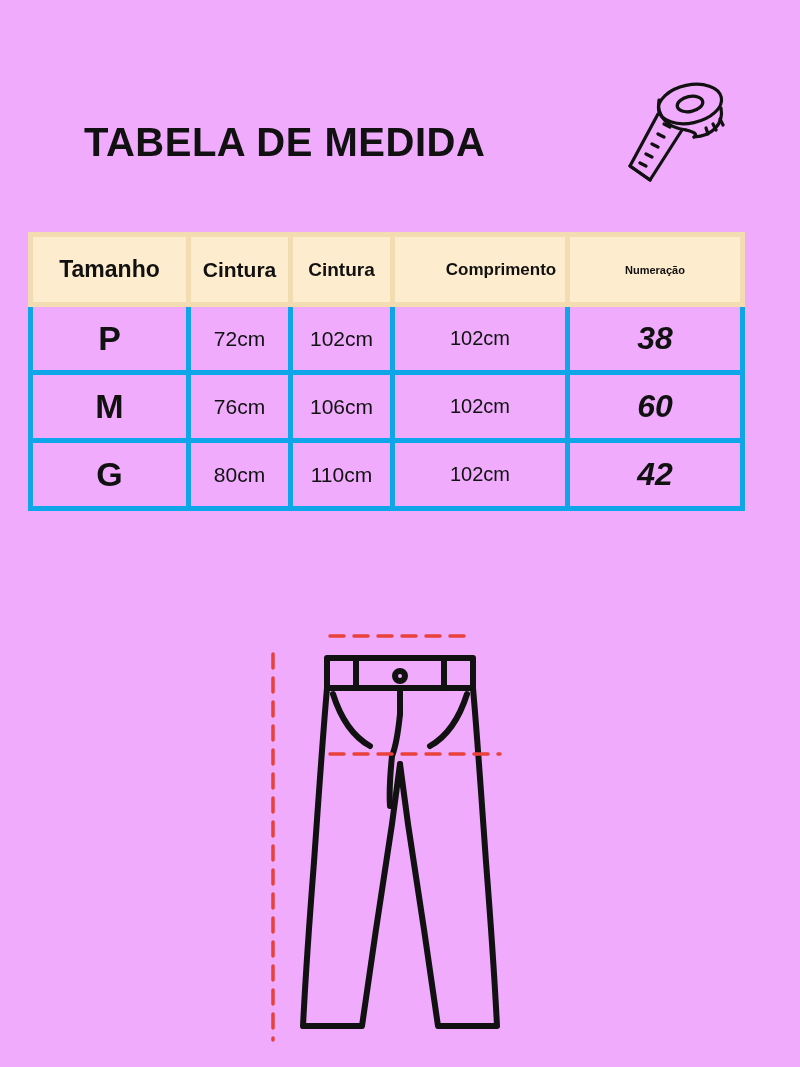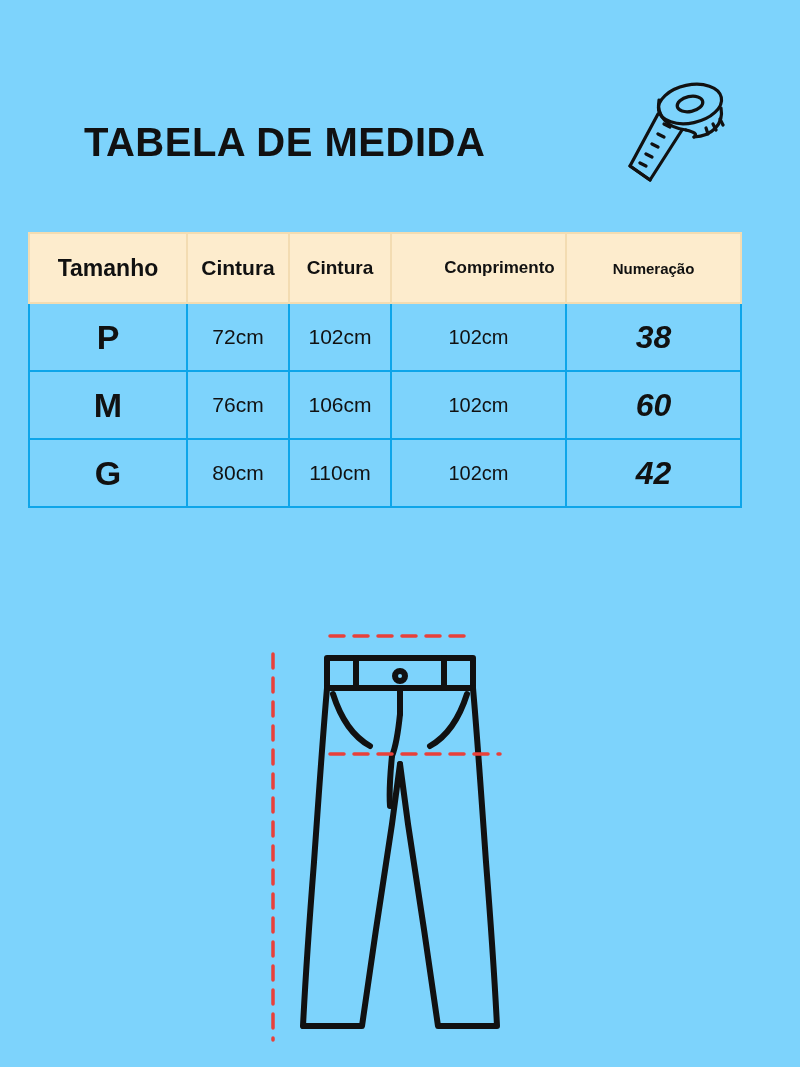--- a/index.html
+++ b/index.html
@@ -9,21 +9,21 @@
     width: 800px;
     height: 1067px;
     background: #ffffff;
     font-family: "Liberation Sans", sans-serif;
     color: #111111;
   }
   .page {
     position: relative;
     width: 800px;
     height: 1067px;
-    background: #7dd3fc;
+    background: #f0abfc;
     overflow: hidden;
   }
 
   
   .header {
     position: absolute;
     left: 0; top: 0;
     width: 800px;
     height: 230px;
   }
@@ -52,42 +52,42 @@
     top: 232px;
     width: 712px;
   }
   table.size-table {
     border-collapse: collapse;
     table-layout: fixed;
     width: 712px;
   }
   table.size-table th,
   table.size-table td {
-    border: 2px solid #0ea5e9;
+    border: 5px solid #0ea5e9;
     text-align: center;
     vertical-align: middle;
     color: #111111;
   }
   table.size-table thead th {
     background: #fdeccd;
     border-color: #f3dcb2;
     height: 70px;
     font-weight: bold;
   }
   .col-tamanho { width: 158px; }
   .col-cintura { width: 102px; }
   .col-quadril { width: 102px; }
   .col-comprimento { width: 175px; }
   .col-numeracao { width: 175px; }
 
   thead .th-tamanho { font-size: 23px; }
   thead .th-cintura { font-size: 21px; font-weight: normal; margin-top: 14px; }
   thead .th-quadril { font-size: 19px; font-weight: normal; }
   thead .th-comprimento { font-size: 17px; font-weight: normal; padding-left: 43px; }
-  thead .th-numeracao { font-size: 15px; font-weight: normal; }
+  thead .th-numeracao { font-size: 11px; font-weight: normal; }
 
   table.size-table tbody tr { height: 68px; }
   td.cell-size { font-size: 34px; font-weight: bold; }
   td.cell-waist { font-size: 21px; }
   td.cell-hip { font-size: 21px; }
   td.cell-length { font-size: 20px; }
   td.cell-number { font-size: 32px; font-weight: bold; font-style: italic; }
 
   
   .diagram {

